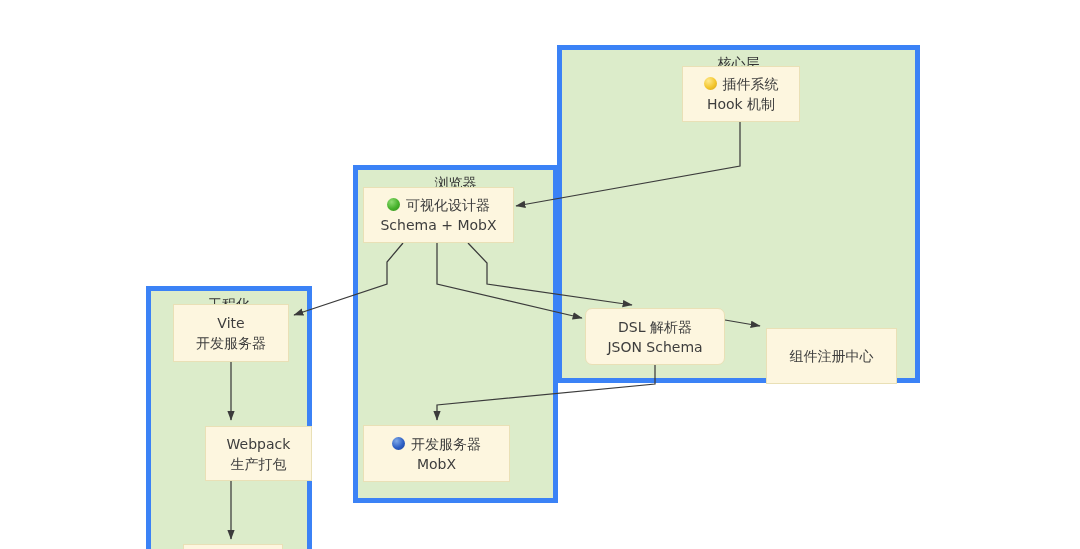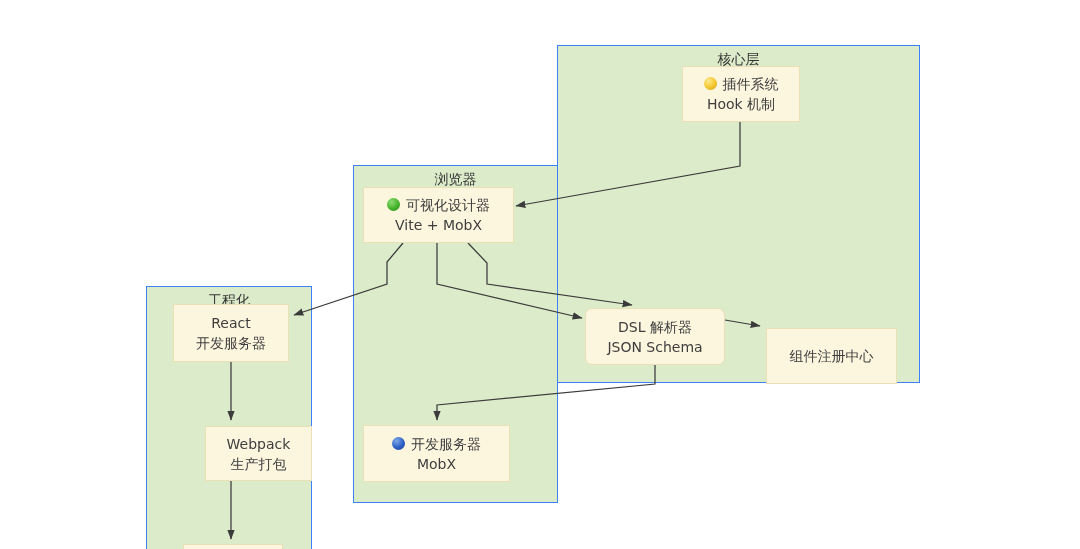--- a/index.html
+++ b/index.html
@@ -7,21 +7,21 @@
     position:relative;
     width:1080px;height:549px;
     overflow:hidden;
     background:#ffffff;
     font-family:"DejaVu Sans","Liberation Sans",sans-serif;
     color:#3d3d3d;
   }
   .container{
     position:absolute;
     background:#dcecca;
-    border:1px solid #3b82f6;
+    border:5px solid #3b82f6;
     box-sizing:border-box;
   }
   .container .ctitle{
     width:100%;
     text-align:center;
     padding-top:5px;
     font-size:14px;
     color:#333333;
   }
   .node{
@@ -98,25 +98,25 @@
     <div class="nl">
       <span class="dot yellow"></span><span>插件系统</span>
     </div>
     <div class="nl">Hook 机制</div>
   </div>
 
   <div class="node" style="left:363px;top:187px;width:151px;height:56px;">
     <div class="nl">
       <span class="dot green"></span><span>可视化设计器</span>
     </div>
-    <div class="nl">Vite + MobX</div>
+    <div class="nl">Schema + MobX</div>
   </div>
 
   <div class="node" style="left:173px;top:304px;width:116px;height:58px;">
-    <div class="nl">React</div>
+    <div class="nl">Vite</div>
     <div class="nl">开发服务器</div>
   </div>
 
   <div class="node" style="left:177px;top:426px;width:107px;height:55px;margin-left:28px;">
     <div class="nl">Webpack</div>
     <div class="nl">生产打包</div>
   </div>
 
   <div class="node" style="left:585px;top:308px;width:140px;height:57px;border-radius:7px;">
     <div class="nl">DSL 解析器</div>

